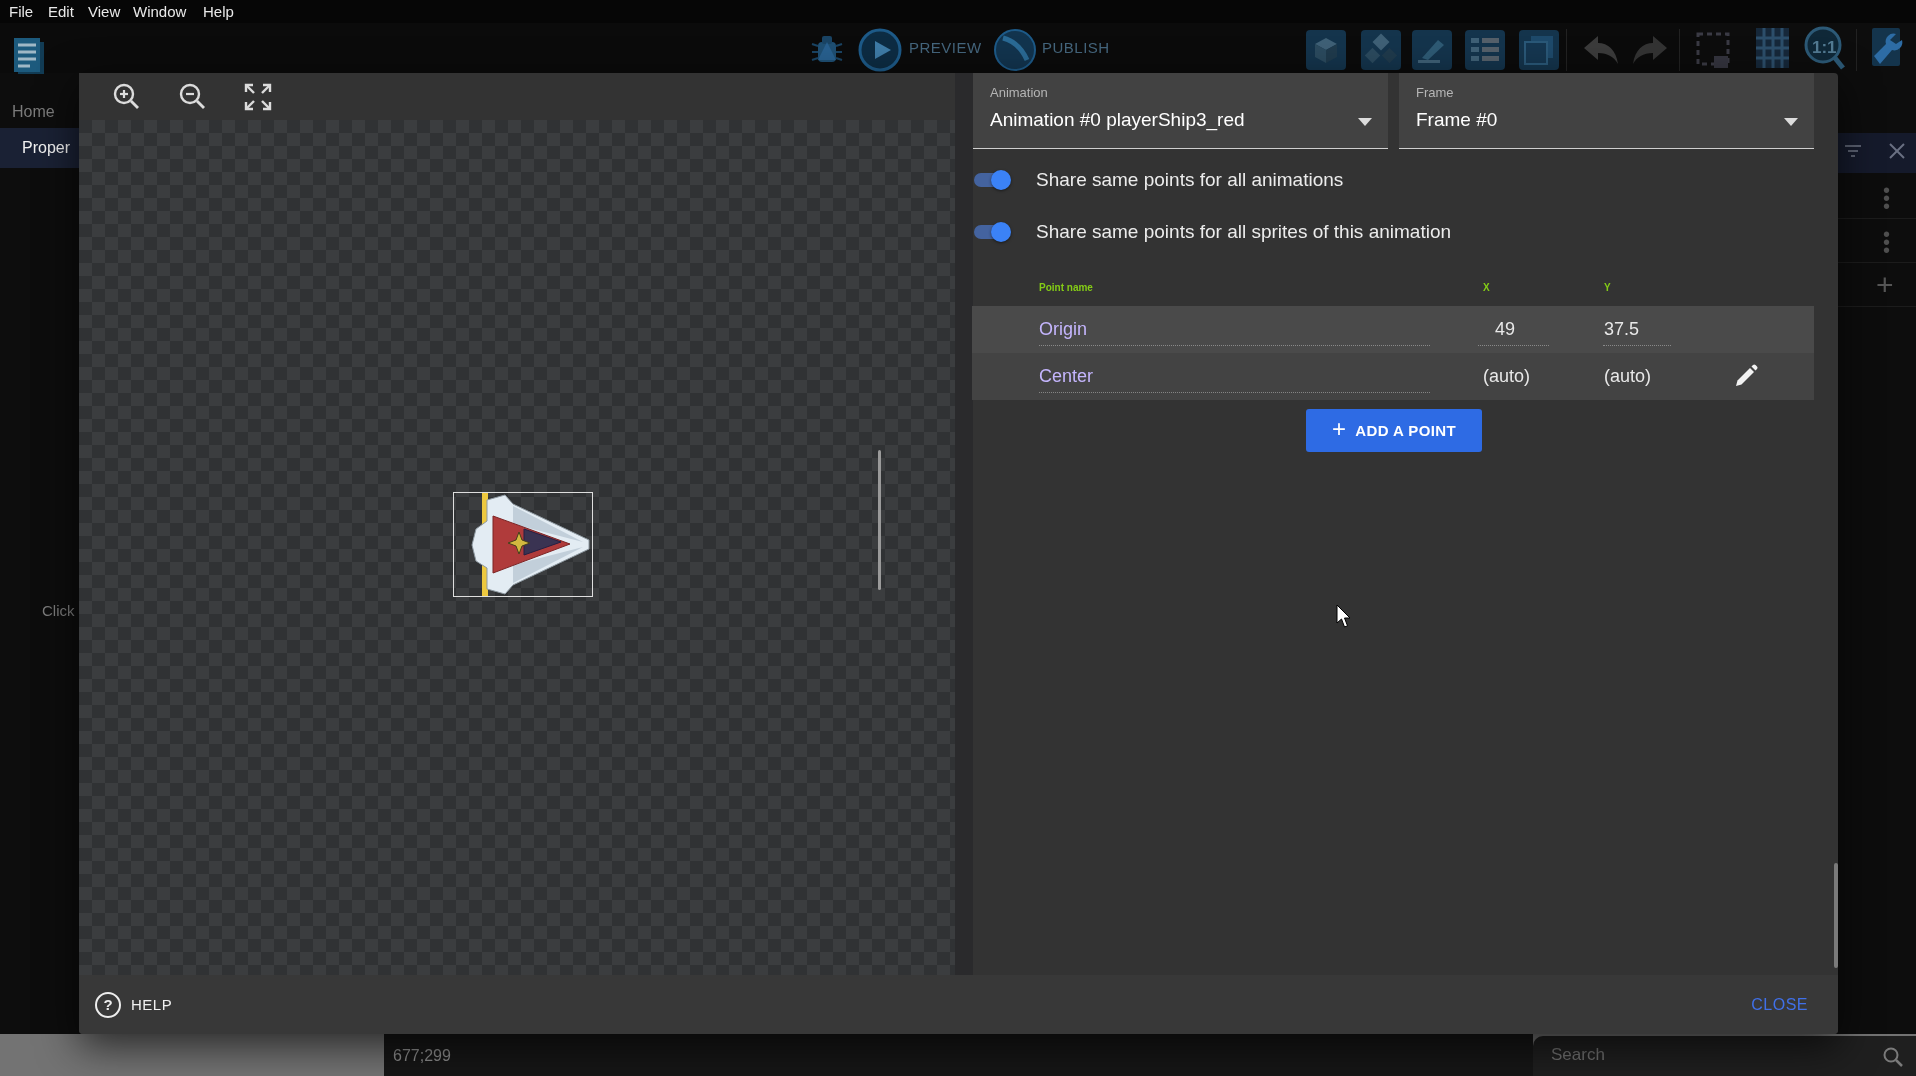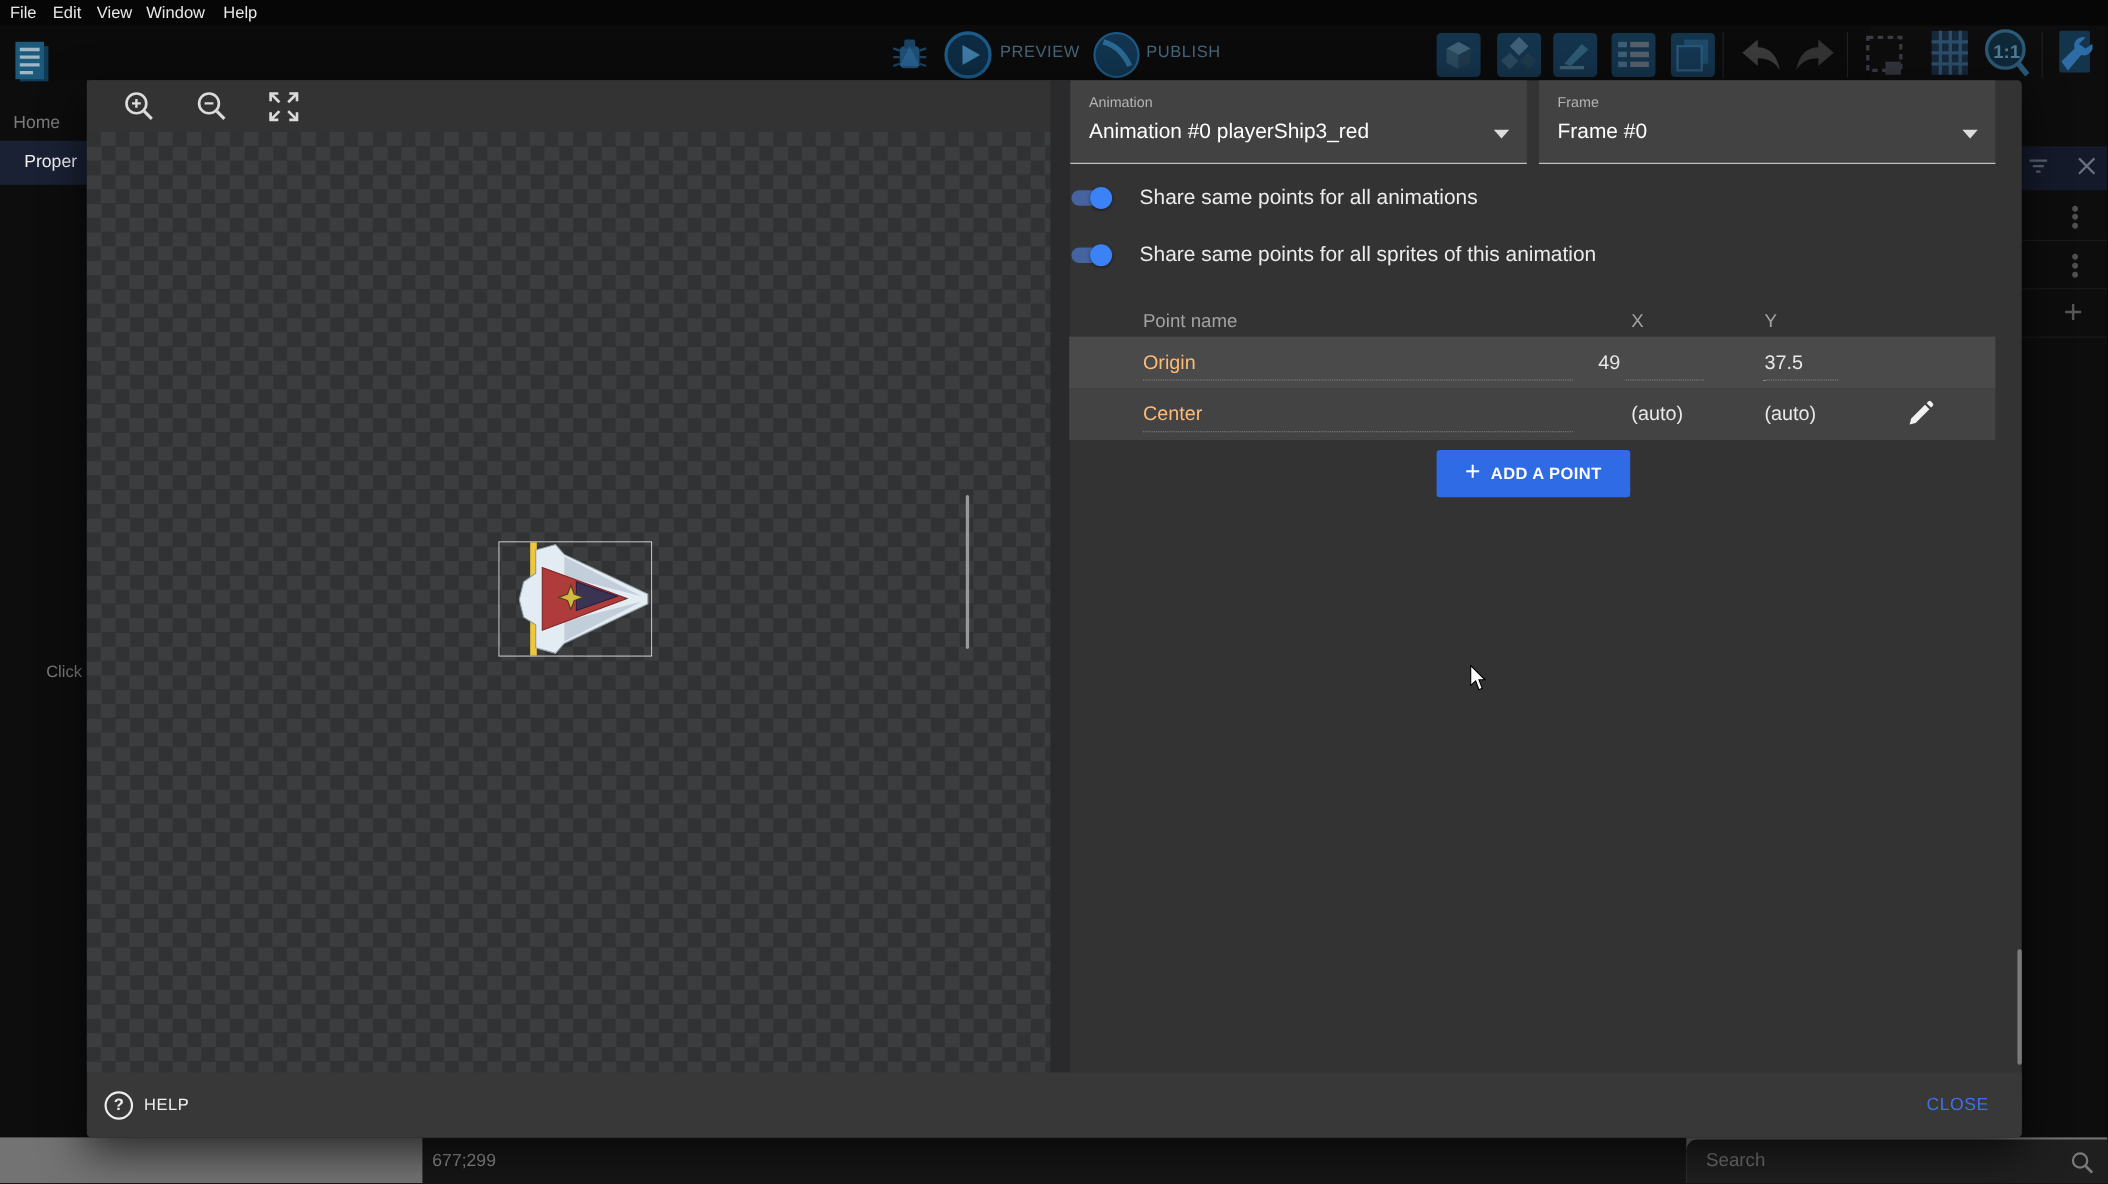--- a/index.html
+++ b/index.html
@@ -31,24 +31,24 @@
   .scroll-thumb{position:absolute;background:#9a9a9a;border-radius:2px;}
   .panel{position:absolute;left:893px;top:0;width:866px;height:902px;}
   .dd{position:absolute;top:0;height:76px;background:#424242;border-bottom:1px solid #cfcfcf;box-sizing:border-box;}
   .dd-label{position:absolute;left:17px;top:12px;font-size:13px;color:#b5b5b5;}
   .dd-value{position:absolute;left:17px;top:36px;font-size:19px;color:#ffffff;white-space:nowrap;}
   .dd-arrow{position:absolute;right:16px;bottom:22px;width:0;height:0;border-left:7px solid transparent;border-right:7px solid transparent;border-top:8px solid #dcdcdc;}
   .toggle-row{position:absolute;left:2px;height:26px;display:flex;align-items:center;}
   .switch{position:relative;width:34px;height:14px;border-radius:7px;background:#44639f;margin-right:28px;flex:none;}
   .switch .thumb{position:absolute;right:-3px;top:-3px;width:20px;height:20px;border-radius:50%;background:#3b82f6;box-shadow:0 1px 3px rgba(0,0,0,.5);}
   .toggle-label{font-size:19px;color:#ececec;}
-  .th{position:absolute;font-size:17px;font-weight:normal;color:#a3a3a3;}
+  .th{position:absolute;font-size:10px;font-weight:bold;color:#84cc16;}
   .trow{position:absolute;left:0;width:842px;height:47px;}
   .cell{position:absolute;top:13px;font-size:18px;}
-  .cell-name{left:67px;color:#fdba74;}
+  .cell-name{left:67px;color:#c4b5fd;}
   .cell-val{color:#e8e8e8;}
   .dotline{position:absolute;bottom:7px;border-bottom:1px dotted rgba(255,255,255,.35);height:1px;}
   .add-btn{position:absolute;left:334px;top:336px;width:176px;height:43px;background:#2e6be4;border:none;border-radius:3px;
            color:#fff;font-size:15px;font-weight:bold;letter-spacing:.4px;display:flex;align-items:center;justify-content:center;gap:9px;cursor:pointer;font-family:"Liberation Sans",sans-serif;}
   .add-btn .plus{font-size:24px;font-weight:normal;line-height:1;margin-top:-3px;}
   .footer{position:absolute;left:0;top:902px;width:1759px;height:59px;background:#383838;border-radius:0 0 4px 4px;}
   .help-wrap{position:absolute;left:16px;top:0;height:59px;display:flex;align-items:center;gap:10px;cursor:pointer;}
   .help-circle{width:22px;height:22px;border:2px solid #ededed;border-radius:50%;color:#ededed;font-size:15px;font-weight:bold;text-align:center;line-height:22px;}
   .help-text{color:#f0f0f0;font-size:15px;letter-spacing:.5px;}
   .close-link{position:absolute;right:30px;top:21px;color:#4070e8;font-size:16px;letter-spacing:.5px;cursor:pointer;}
@@ -289,21 +289,21 @@
           </span>
         <span class="toggle-label">Share same points for all animations</span>
       </div>
 
       <span class="th" style="left:67px;top:209px">Point name</span>
       <span class="th" style="left:511px;top:209px">X</span>
       <span class="th" style="left:632px;top:209px">Y</span>
 
       <div class="trow" style="top:233px;background:#4a4a4a">
         <span class="cell cell-name">Origin</span>
-        <span class="cell cell-val" style="left:481px">49</span>
+        <span class="cell cell-val" style="left:523px">49</span>
         <span class="cell cell-val" style="left:632px">37.5</span>
         <span class="dotline" style="left:67px;width:391px"></span>
         <span class="dotline" style="left:506px;width:71px"></span>
         <span class="dotline" style="left:631px;width:68px"></span>
       </div>
       <div class="trow" style="top:280px;background:#434343">
         <span class="cell cell-name">Center</span>
         <span class="cell cell-val" style="left:511px">(auto)</span>
         <span class="cell cell-val" style="left:632px">(auto)</span>
         <span class="dotline" style="left:67px;width:391px"></span>

